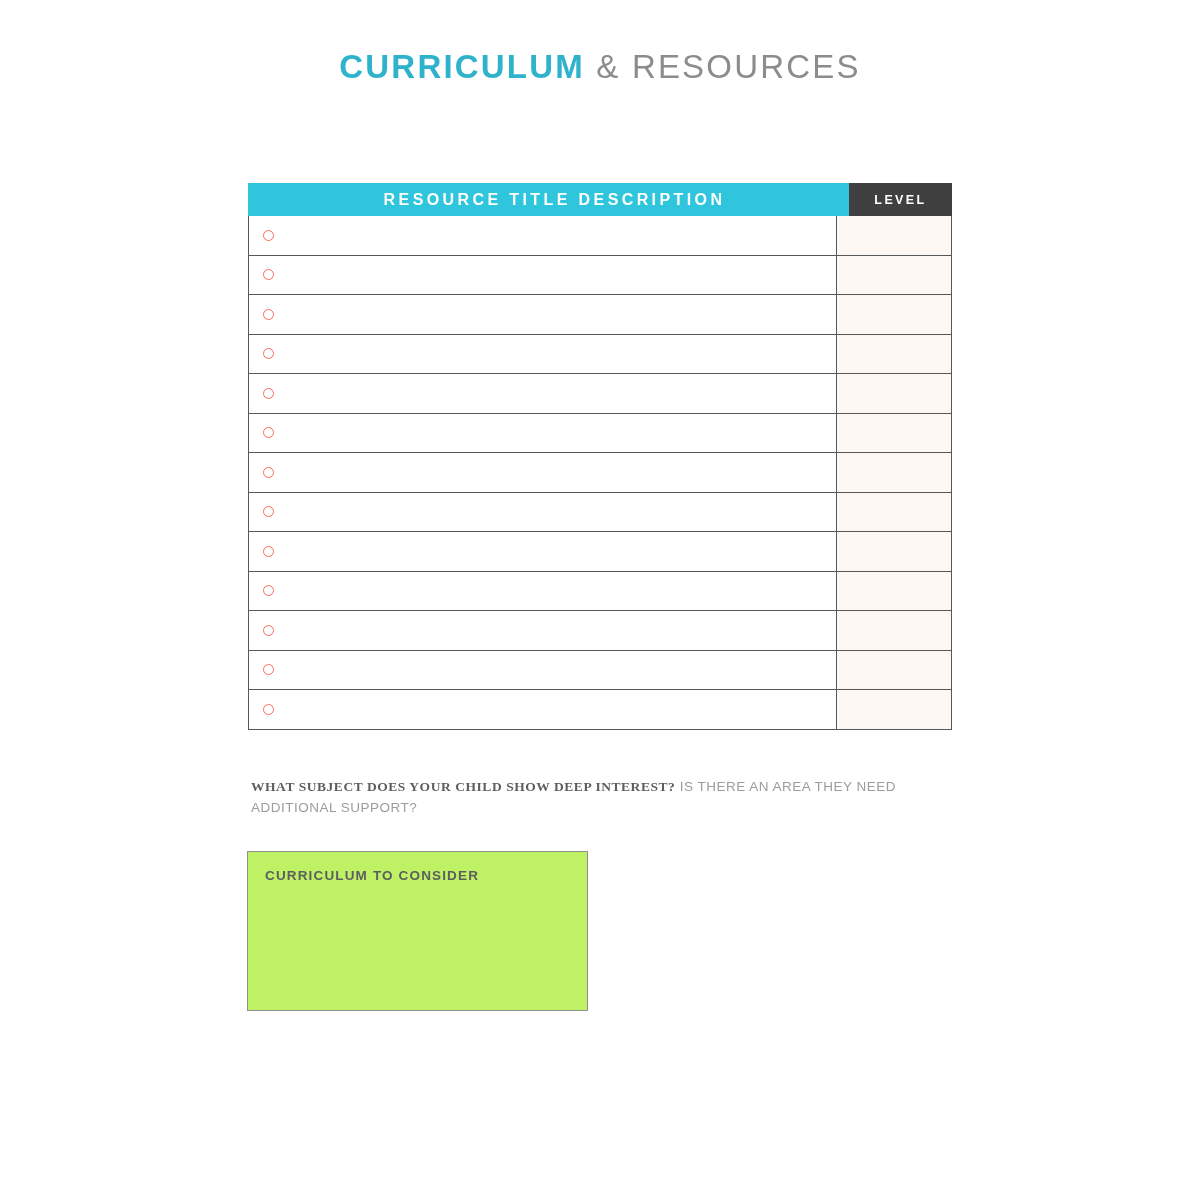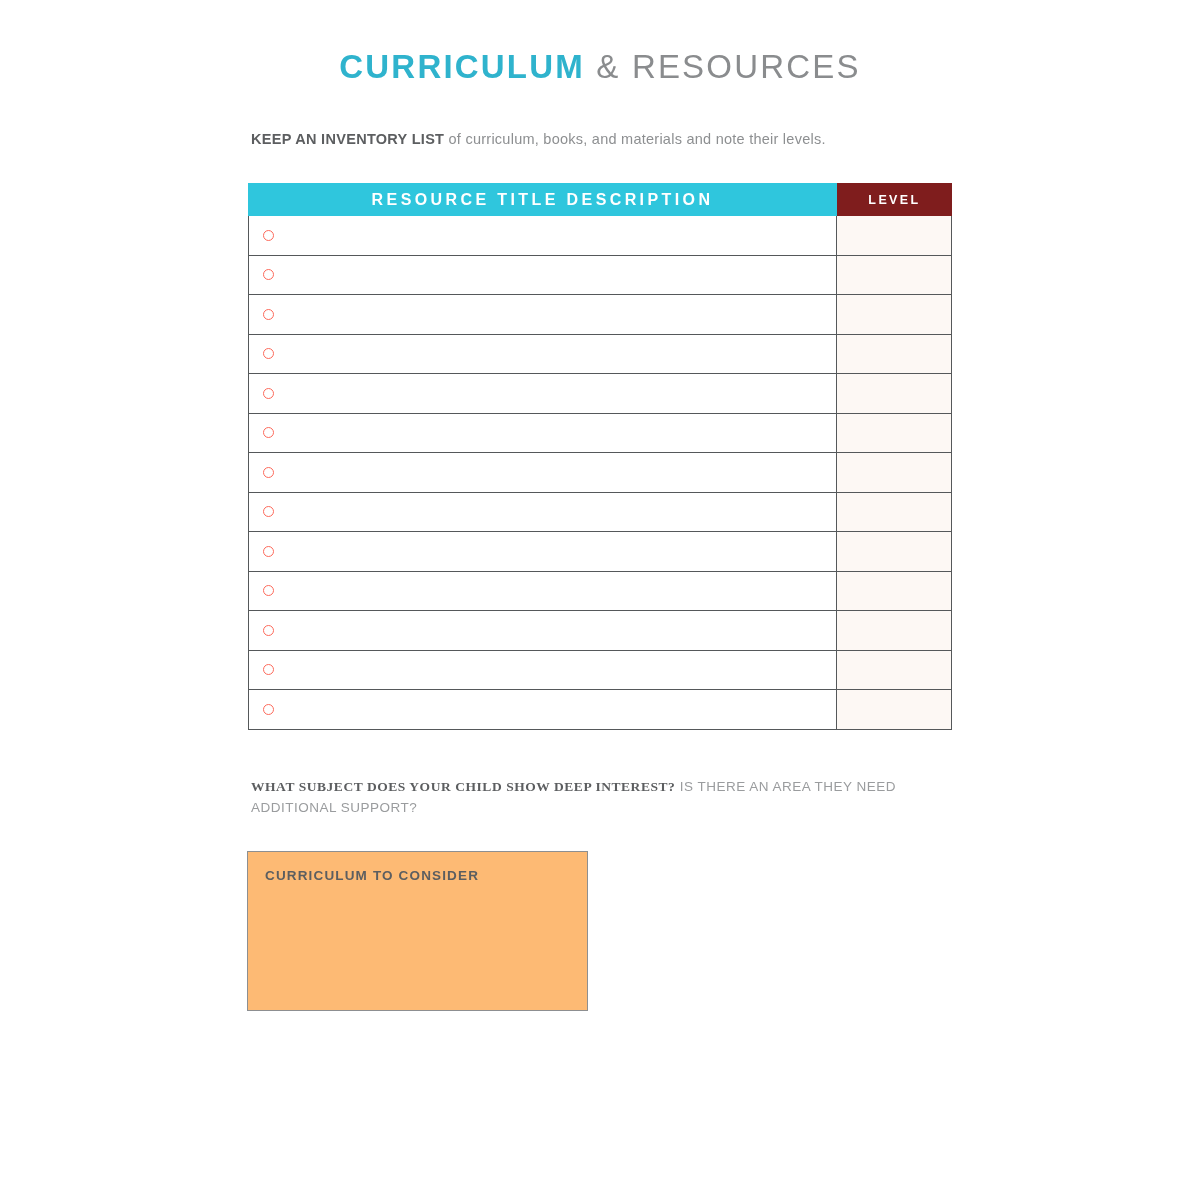--- a/index.html
+++ b/index.html
@@ -77,24 +77,25 @@
   .th-main {
     flex: 0 0 589px;
     background: #2fc6dd;
     color: #ffffff;
     font-size: 16px;
     font-weight: 700;
     letter-spacing: 3.4px;
     display: flex;
     align-items: center;
     justify-content: center;
+    padding-left: 12px;
   }
   .th-level {
     flex: 1 1 auto;
-    background: #7f1d1d;
+    background: #404040;
     color: #ffffff;
     font-size: 12.5px;
     font-weight: 700;
     letter-spacing: 2.4px;
     display: flex;
     align-items: center;
     justify-content: center;
   }
   .row {
     display: flex;
@@ -142,21 +143,21 @@
     font-weight: 700;
     letter-spacing: 0.55px;
     font-family: Liberation Serif, serif;
   }
 
   
   .box {
     position: absolute;
     border: 1.6px solid #8d8f91;
     box-sizing: border-box;
-    background: #fdba74;
+    background: #bef264;
   }
   .box-label {
     position: absolute;
     top: 16px;
     left: 17px;
     font-size: 13.5px;
     font-weight: 700;
     letter-spacing: 1.15px;
     color: #5c5e60;
     text-transform: uppercase;
@@ -176,23 +177,20 @@
 </style>
 </head>
 <body>
 
 <div class="page">
 
   <div class="title">
     <span class="strong">CURRICULUM</span><span class="amp"> &amp; </span><span>RESOURCES</span>
   </div>
 
-  <div class="intro">
-    <b>KEEP AN INVENTORY LIST</b><span> of curriculum, books, and materials and note their levels.</span>
-  </div>
 
   <div class="table">
     <div class="thead">
       <div class="th-main">RESOURCE TITLE DESCRIPTION</div>
       <div class="th-level">LEVEL</div>
     </div>
 
     <div class="row">
       <div class="cell-desc">
         <span class="bullet"></span>

